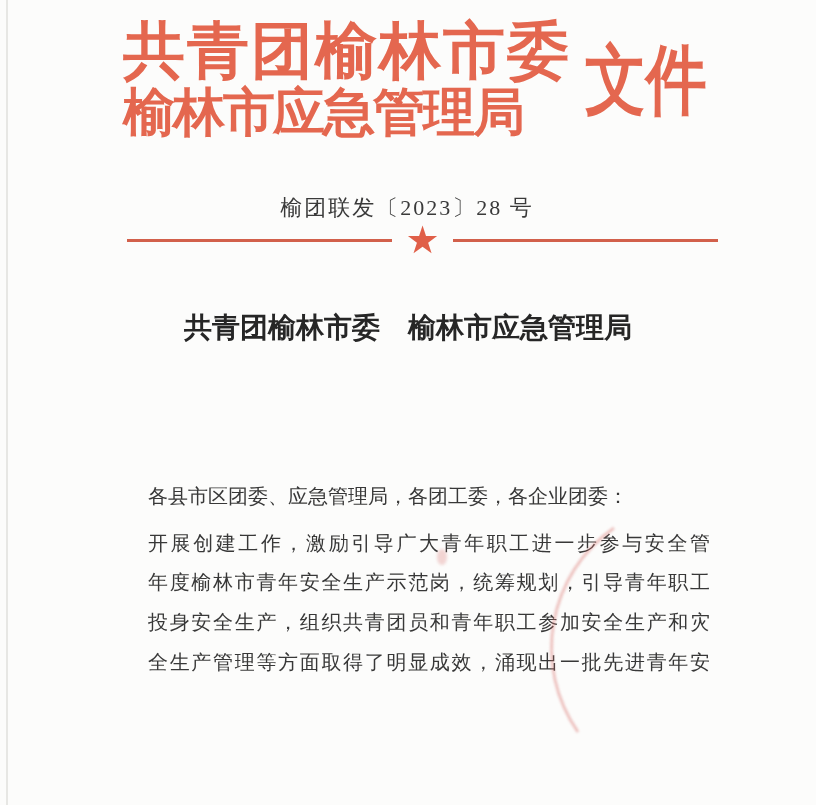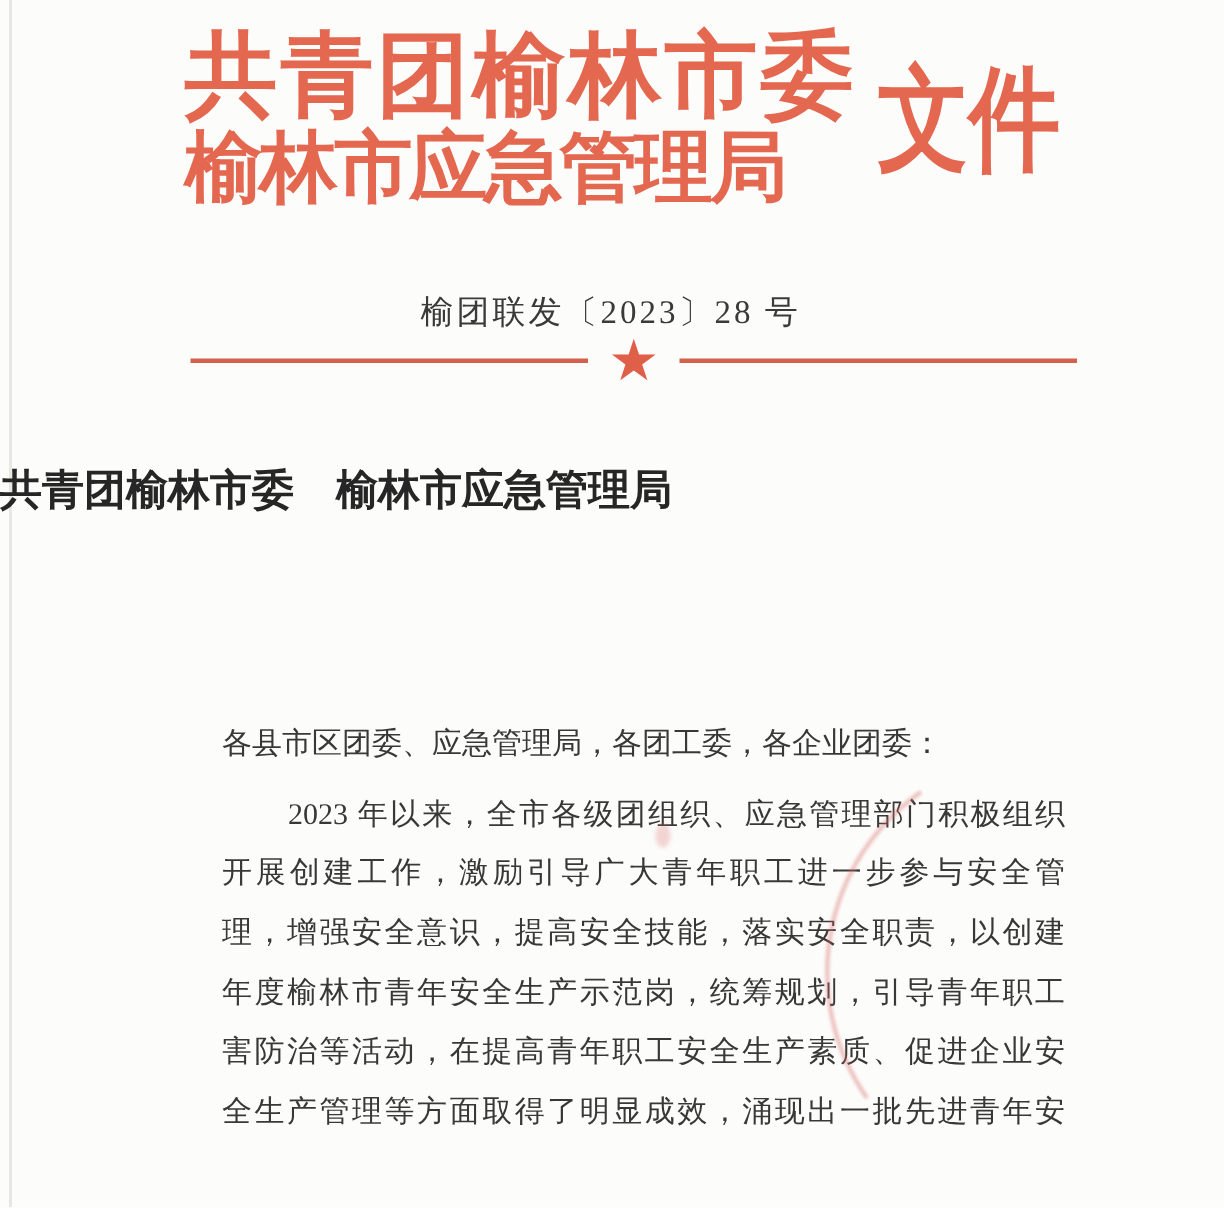--- a/index.html
+++ b/index.html
@@ -64,20 +64,21 @@
   .rule-seg{flex:1;height:3px;background:var(--rule-red);}
   .rule-star{
     color:var(--star-red);
     font-size:38px;line-height:36px;
     margin:0 13px;
     font-family:"DejaVu Sans",sans-serif;
   }
   
   .doc-title{
     position:absolute;left:0;right:0;top:306px;
+    text-align:center;
     color:var(--title-ink);
     font-weight:bold;
   }
   .doc-title .t-line{font-size:28px;line-height:43px;white-space:nowrap;}
   
   .body-text{
     position:absolute;left:148px;top:477px;width:562px;
     color:var(--body-ink);
     font-size:20px;
   }
@@ -133,24 +134,22 @@
     <div class="rule-star">★</div>
     <div class="rule-seg"></div>
   </div>
 
   <div class="doc-title">
     <div class="t-line">共青团榆林市委　榆林市应急管理局</div>
   </div>
 
   <div class="body-text">
     <div class="body-line first">各县市区团委、应急管理局，各团工委，各企业团委：</div>
-    <div class="body-line justify indent">2023 年以来，全市各级团组织、应急管理部门积极组织</div>
     <div class="body-line justify">开展创建工作，激励引导广大青年职工进一步参与安全管</div>
-    <div class="body-line justify">理，增强安全意识，提高安全技能，落实安全职责，以创建</div>
     <div class="body-line justify">年度榆林市青年安全生产示范岗，统筹规划，引导青年职工</div>
-    <div class="body-line justify">害防治等活动，在提高青年职工安全生产素质、促进企业安</div>
+    <div class="body-line justify">投身安全生产，组织共青团员和青年职工参加安全生产和灾</div>
     <div class="body-line justify">全生产管理等方面取得了明显成效，涌现出一批先进青年安</div>
   </div>
 
   <div class="seal-arc"></div>
   <div class="seal-speck"></div>
 
 </div>
 
 </body></html>

